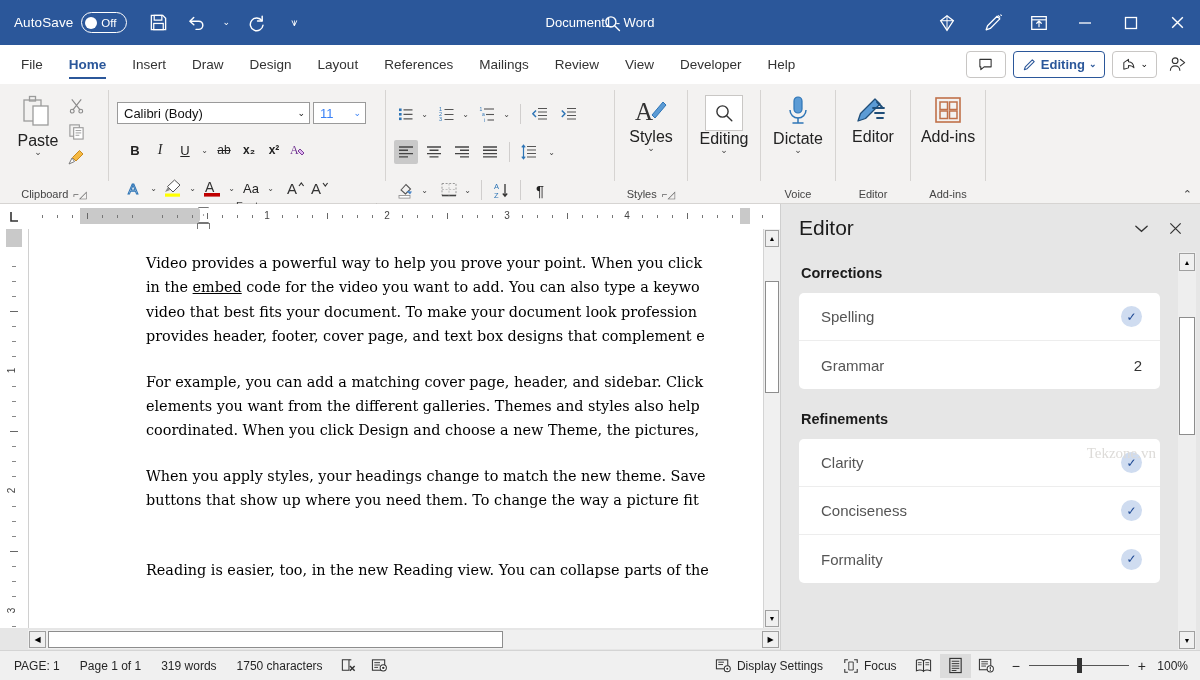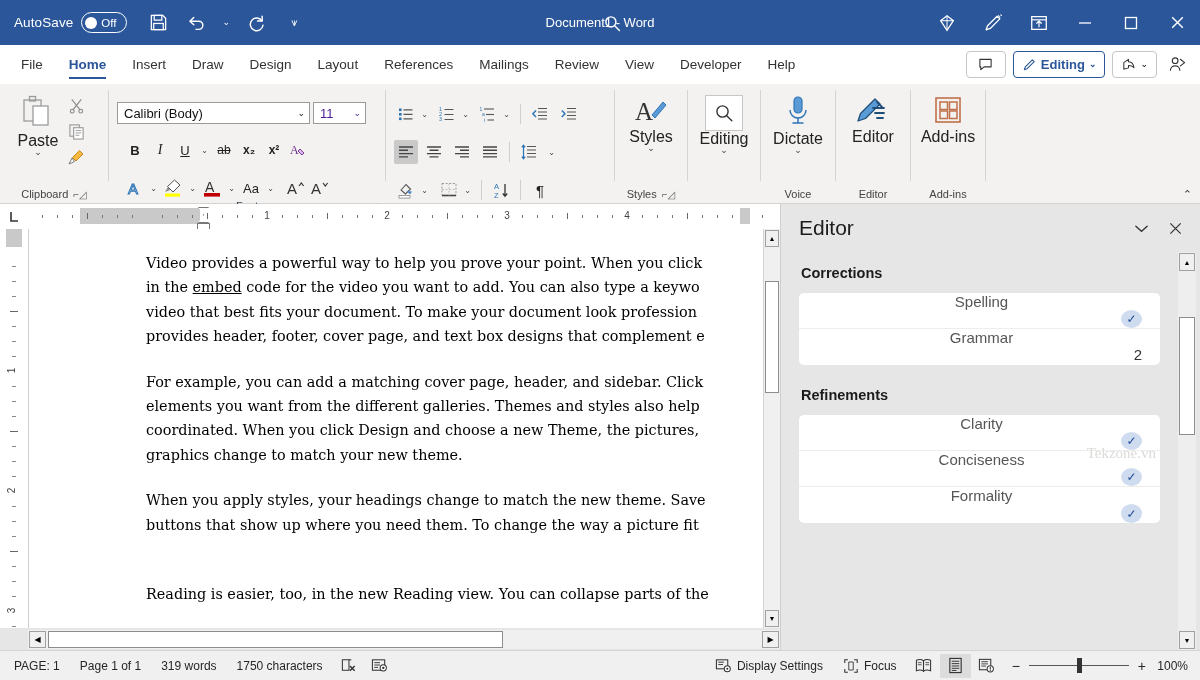--- a/index.html
+++ b/index.html
@@ -89,21 +89,21 @@
   .caret { width: 13px; height: 24px; display: flex; align-items: center; justify-content: center;
            font-size: 8px; color: #444; }
   .row { display: flex; align-items: center; margin-top: 11px; }
 
   .fontname {
     width: 193px; height: 22px; border: 1px solid #9a9a9a; background: #fff;
     display: flex; align-items: center; padding: 0 4px 0 6px; font-size: 13px; color: #111;
   }
   .fontsize {
     width: 53px; height: 22px; border: 1px solid #9a9a9a; background: #fff;
-    display: flex; align-items: center; padding: 0 4px 0 6px; font-size: 13px; color: #4c1d95;
+    display: flex; align-items: center; padding: 0 4px 0 6px; font-size: 13px; color: #3b82f6;
   }
   .fsel { flex: 1; }
   .collapse-ribbon { position: absolute; right: 8px; bottom: 2px; font-size: 11px; color: #444; }
 
   
   .main { flex: 1; display: flex; min-height: 0; background: #e6e6e6; }
   .docwrap { flex: 1; display: flex; flex-direction: column; min-width: 0; position: relative; background:#fff;}
 
   .ruler-row { height: 25px; display: flex; flex: none; background: #ffffff; }
   .tabstop {
@@ -167,22 +167,22 @@
   .pane-head { height: 48px; display: flex; align-items: center; padding: 0 10px 0 18px; flex: none; }
   .pane-title { font-size: 21px; color: #1b1b1b; }
   .pane-acts { margin-left: auto; display: flex; gap: 4px; }
   .pane-btn { width: 30px; height: 30px; display: flex; align-items: center; justify-content: center;
     color: #333; font-size: 15px; }
   .pane-body { flex: 1; display: flex; min-height: 0; position: relative; }
   .pane-content { flex: 1; padding: 10px 18px 0 18px; min-width: 0; position: relative; }
   .sec-title { font-size: 14.5px; font-weight: bold; color: #1b1b1b; margin: 3px 0 12px 2px; }
   .card { background: #fff; border-radius: 5px; overflow: hidden; margin-bottom: 22px; }
   .card .item {
-    height: 36px; display: flex; align-items: center; padding: 0 18px 0 22px;
-    border-bottom: 1px solid #ededed; font-size: 15px; color: #555; flex-direction: column;
+    height: 48px; display: flex; align-items: center; padding: 0 18px 0 22px;
+    border-bottom: 1px solid #ededed; font-size: 15px; color: #555;
   }
   .card .item:last-child { border-bottom: none; }
   .item .val { margin-left: auto; font-size: 15px; color: #333; }
   .chk {
     margin-left: auto; width: 21px; height: 21px; border-radius: 50%; background: #cfdcf0;
     display: flex; align-items: center; justify-content: center; color: #1f4a94; font-size: 12px;
   }
   .watermark {
     position: absolute; right: 22px; top: 193px; font-family: "Liberation Serif", serif;
     font-size: 15px; color: #dddbd8;
@@ -801,21 +801,21 @@
             <span class="vtick" style="top: 292px;"></span>
             <span class="vtick" style="top: 307px;"></span>
             <span class="vtickL" style="top: 322px;"></span>
             <span class="vtick" style="top: 337px;"></span>
             <span class="vtick" style="top: 352px;"></span>
             <span class="vtick" style="top: 367px;"></span>
             <span class="vtick" style="top: 397px;"></span>
           </div>
         <div class="page" id="page">
             <p><span>Video provides a powerful way to help you prove your point. When you click</span><br><span>in the </span><span class="u">embed</span><span> code for the video you want to add. You can also type a keywo</span><br><span>video that best fits your document. To make your document look profession</span><br><span>provides header, footer, cover page, and text box designs that complement e</span></p>
-            <p><span>For example, you can add a matching cover page, header, and sidebar. Click </span><br><span>elements you want from the different galleries. Themes and styles also help</span><br><span>coordinated. When you click Design and choose a new Theme, the pictures,</span><br><span>graphics change to match your new theme.</span></p>
+            <p><span>For example, you can add a matching cover page, header, and sidebar. Click </span><br><span>elements you want from the different galleries. Themes and styles also help</span><br><span>coordinated. When you click Design and choose a new Theme, the pictures,</span><br></p>
             <p><span>When you apply styles, your headings change to match the new theme. Save</span><br><span>buttons that show up where you need them. To change the way a picture fit</span><br><br></p>
             <p><span>Reading is easier, too, in the new Reading view. You can collapse parts of the</span><br></p>
           </div>
         <div class="vscroll">
           <div class="sbtn">▲</div>
           <div class="thumb" style="top:52px;height:112px"></div>
           <div style="flex:1"></div>
           <div class="sbtn">▼</div>
         </div>
       </div>

